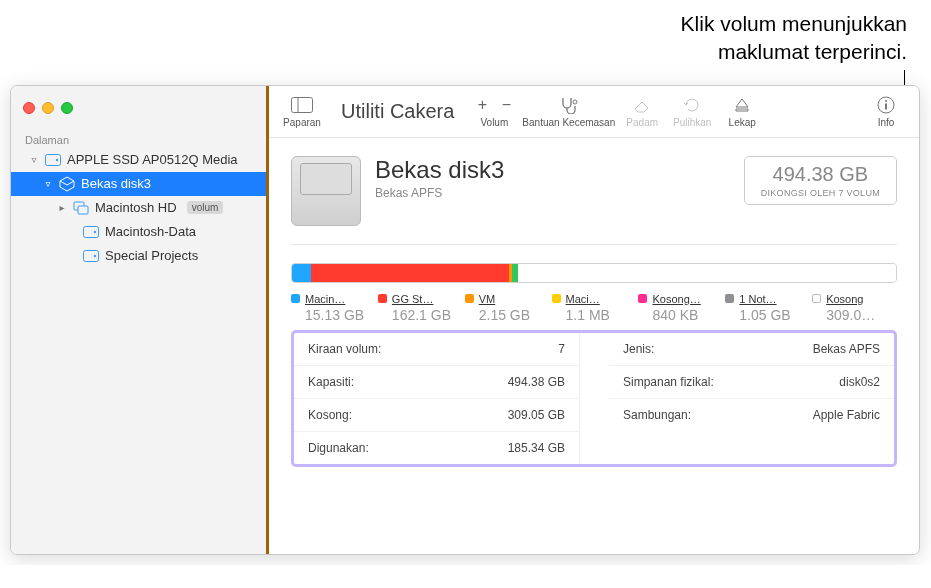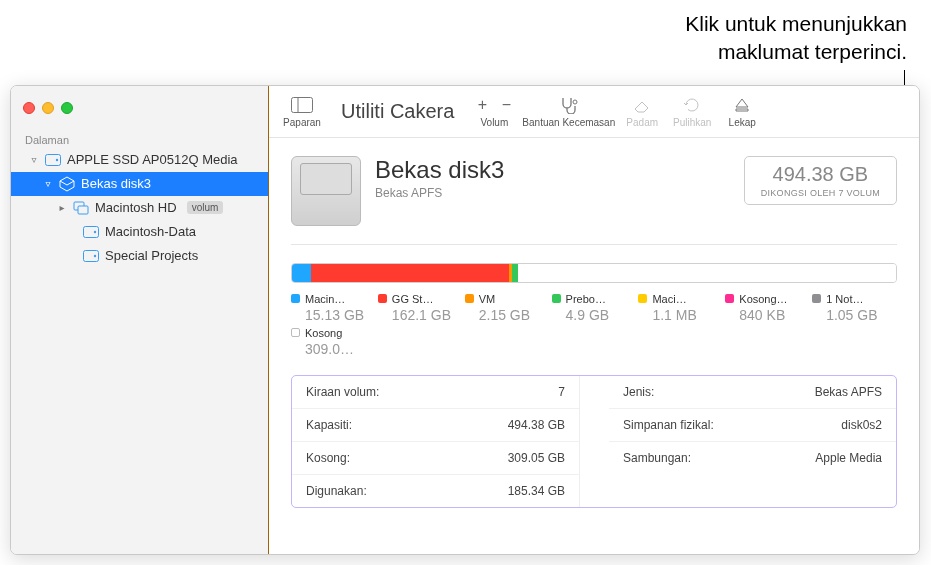--- a/index.html
+++ b/index.html
@@ -33,21 +33,21 @@
     border: 1px solid #c9c9c9;
     border-radius: 7px;
     background: #fff;
     box-shadow: 0 4px 20px rgba(0,0,0,.15);
     display: flex;
     overflow: hidden;
   }
   .sidebar {
     width: 258px;
     background: #f4f3f4;
-    border-right: 1px solid #a16207;
+    border-right: 3px solid #a16207;
     display: flex;
     flex-direction: column;
   }
   .titlebar {
     height: 44px;
     display: flex;
     align-items: center;
     padding: 0 12px;
     gap: 7px;
   }
@@ -167,45 +167,45 @@
   }
   .seg{height:100%;}
   .legend{
     display:flex;flex-wrap:wrap;gap:4px 2px;margin-top:10px;
     font-size:11px;
   }
   .leg{
     flex:1 1 12.5%;min-width:64px;
     display:flex;flex-direction:column;gap:2px;
   }
-  .leg .row1{display:flex;align-items:center;gap:5px;color:#333;white-space:nowrap;overflow:hidden;text-overflow:ellipsis;}
+  .leg .row1{display:flex;align-items:center;gap:5px;color:#333;white-space:nowrap;overflow:hidden;text-overflow:ellipsis;text-decoration:underline;}
   .leg .sq{width:9px;height:9px;border-radius:2px;flex:none;}
   .leg .sz{color:#999;font-size:14px;padding-left:14px;}
   .info-grid{
-    margin-top:18px;
-    border:1px solid #c4b5fd;border-radius:5px;
+    margin-top:7px;
+    border:3px solid #c4b5fd;border-radius:5px;
     display:flex;
     gap:29px;
   }
   .info-col{flex:1;}
   .info-col:first-child{border-right:1px solid #eee;}
   .info-row{
     display:flex;justify-content:space-between;
     padding:9px 14px;font-size:12px;color:#444;
     border-bottom:1px solid #f0f0f0;
   }
   .info-row:last-child{border-bottom:none;}
   .info-row .v{color:#444;}
   svg{display:block;}
 </style>
 </head>
 <body>
 
 <div class="callout">
-  <span>Klik untuk menunjukkan</span><br>
+  <span>Klik volum menunjukkan</span><br>
   <span>maklumat terperinci.</span>
 </div>
 <div class="callout-line"></div>
 
 <div class="window">
 
   <div class="sidebar">
     <div class="titlebar">
       <div class="traffic">
         <div class="dot red"></div>
@@ -332,20 +332,30 @@
         <span class="ic">
           <svg width="16" height="16">
               <path d="M8 2 L14 10 H2 Z M2 12h12v2H2z" fill="none" stroke="#777"></path>
             </svg>
         </span>
         <span>Lekap</span>
       </div>
 
       <div class="tb-spacer"></div>
 
+      <div class="tb-btn">
+        <span class="ic">
+          <svg width="18" height="18">
+              <circle cx="9" cy="9" r="8" fill="none" stroke="#777"></circle>
+              <circle cx="9" cy="5" r="1" fill="#777"></circle>
+              <rect x="8" y="7.5" width="2" height="6" fill="#777"></rect>
+            </svg>
+        </span>
+        <span>Info</span>
+      </div>
     </div>
 
     <div class="content">
       <div class="hdr">
         <div class="drive-art"></div>
         <div class="hdr-text">
           <h1>Bekas disk3</h1>
           <div class="sub">Bekas APFS</div>
         </div>
         <div class="size-box">
@@ -380,27 +390,20 @@
           </div>
           <div class="leg">
             <div class="row1">
               <span class="sq" style="background: rgb(255, 149, 0);"></span>
               <span>VM</span>
             </div>
             <div class="sz">2.15 GB</div>
           </div>
           <div class="leg">
             <div class="row1">
-              <span class="sq" style="background: rgb(52, 199, 89);"></span>
-              <span>Prebo…</span>
-            </div>
-            <div class="sz">4.9 GB</div>
-          </div>
-          <div class="leg">
-            <div class="row1">
               <span class="sq" style="background: rgb(255, 204, 0);"></span>
               <span>Maci…</span>
             </div>
             <div class="sz">1.1 MB</div>
           </div>
           <div class="leg">
             <div class="row1">
               <span class="sq" style="background: rgb(255, 45, 146);"></span>
               <span>Kosong…</span>
             </div>
@@ -445,19 +448,19 @@
             <div class="info-row">
               <span>Jenis:</span>
               <span class="v">Bekas APFS</span>
             </div>
             <div class="info-row">
               <span>Simpanan fizikal:</span>
               <span class="v">disk0s2</span>
             </div>
             <div class="info-row">
               <span>Sambungan:</span>
-              <span class="v">Apple Media</span>
+              <span class="v">Apple Fabric</span>
             </div>
           </div>
       </div>
     </div>
   </div>
 </div>
 
 </body></html>

